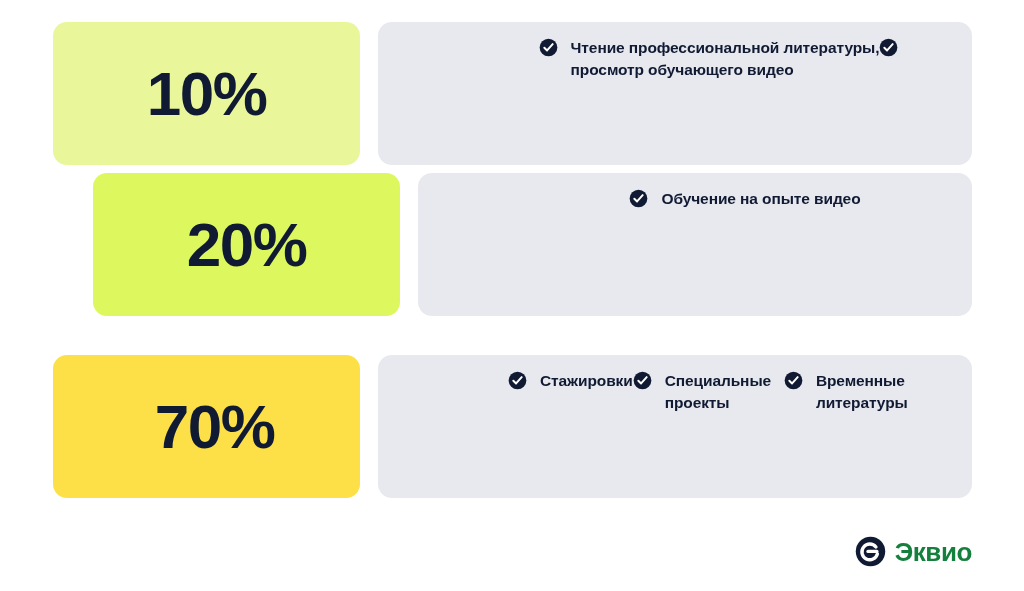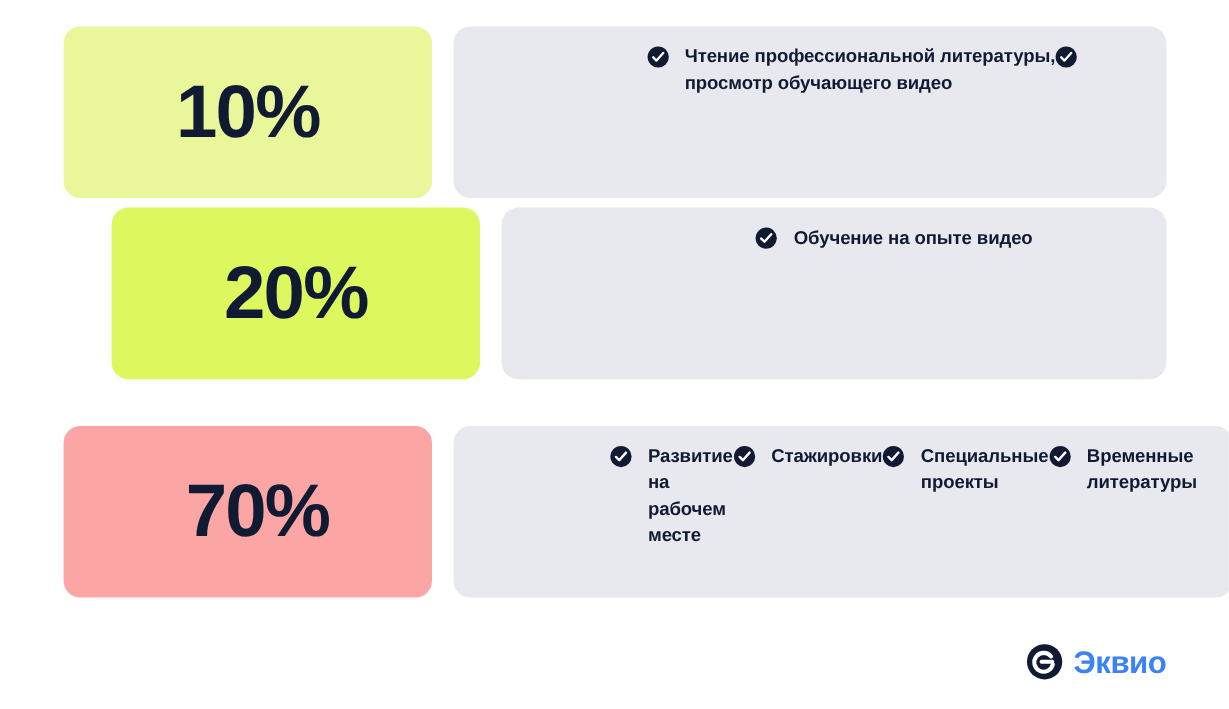--- a/index.html
+++ b/index.html
@@ -96,21 +96,21 @@
   }
   .logo-mark {
     width: 31px;
     height: 31px;
     display: block;
     margin-right: 9px;
   }
   .logo-text {
     font-size: 26px;
     font-weight: bold;
-    color: #3b82f6;
+    color: #15803d;
     letter-spacing: -0.4px;
     line-height: 1;
   }
 </style>
 </head>
 <body>
 
 <div class="canvas">
 
   <div class="row row-1">
@@ -151,33 +151,26 @@
           <circle cx="10" cy="10" r="9.3" fill="#111a33"></circle>
           <path d="M5.6 10.3 L8.5 13.1 L14.4 6.5" fill="none" stroke="#ffffff" stroke-width="2.1" stroke-linecap="round" stroke-linejoin="round"></path>
         </svg>
         <span class="item-label">Обучение на опыте видео</span>
       </div>
 
     </div>
   </div>
 
   <div class="row row-3">
-    <div class="pct-card" style="background:#fca5a5;padding-left:16px;">
+    <div class="pct-card" style="background:#fde047;padding-left:16px;">
       <span class="pct-value">70%</span>
     </div>
     <div class="spacer"></div>
     <div class="list-panel">
 
-      <div class="list-item">
-        <svg class="check-icon" viewBox="0 0 20 20">
-          <circle cx="10" cy="10" r="9.3" fill="#111a33"></circle>
-          <path d="M5.6 10.3 L8.5 13.1 L14.4 6.5" fill="none" stroke="#ffffff" stroke-width="2.1" stroke-linecap="round" stroke-linejoin="round"></path>
-        </svg>
-        <span class="item-label">Развитие на рабочем месте</span>
-      </div>
 
       <div class="list-item">
         <svg class="check-icon" viewBox="0 0 20 20">
           <circle cx="10" cy="10" r="9.3" fill="#111a33"></circle>
           <path d="M5.6 10.3 L8.5 13.1 L14.4 6.5" fill="none" stroke="#ffffff" stroke-width="2.1" stroke-linecap="round" stroke-linejoin="round"></path>
         </svg>
         <span class="item-label">Стажировки</span>
       </div>
 
       <div class="list-item">

